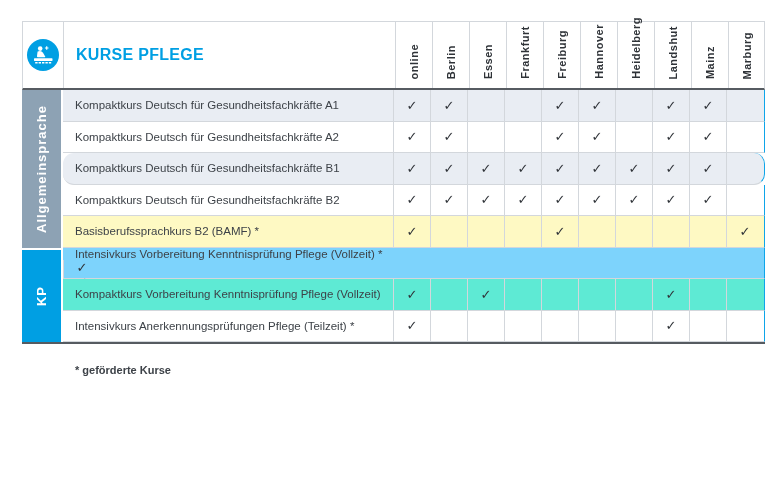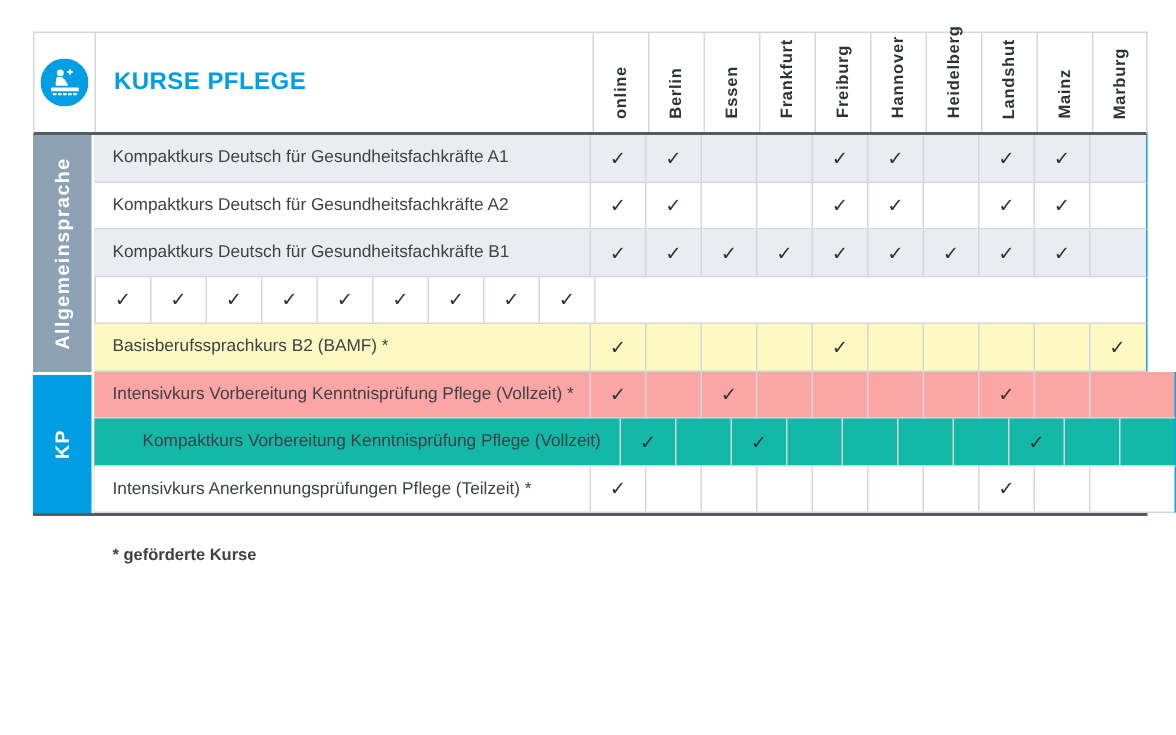--- a/index.html
+++ b/index.html
@@ -172,21 +172,21 @@
               </div>
               <div class="check-cell"></div>
               <div class="check-cell">
                 <span>✓</span>
               </div>
               <div class="check-cell">
                 <span>✓</span>
               </div>
               <div class="check-cell"></div>
             </div>
-            <div class="course-row" style="background: rgb(233, 237, 243);">
+            <div class="course-row" style="background: rgb(233, 237, 243); border-radius: 11px;">
               <div class="course-cell">Kompaktkurs Deutsch für Gesundheitsfachkräfte B1</div>
               <div class="check-cell">
                 <span>✓</span>
               </div>
               <div class="check-cell">
                 <span>✓</span>
               </div>
               <div class="check-cell">
                 <span>✓</span>
               </div>
@@ -204,20 +204,21 @@
               </div>
               <div class="check-cell">
                 <span>✓</span>
               </div>
               <div class="check-cell">
                 <span>✓</span>
               </div>
               <div class="check-cell"></div>
             </div>
             <div class="course-row" style="background: rgb(255, 255, 255);">
+              <div class="course-cell">Kompaktkurs Deutsch für Gesundheitsfachkräfte B2</div>
               <div class="check-cell">
                 <span>✓</span>
               </div>
               <div class="check-cell">
                 <span>✓</span>
               </div>
               <div class="check-cell">
                 <span>✓</span>
               </div>
               <div class="check-cell">
@@ -259,40 +260,40 @@
                 <span>✓</span>
               </div>
             </div>
           </div>
         </div>
         <div class="group">
           <div class="group-label" style="background: rgb(0, 159, 227);">
             <span>KP</span>
           </div>
           <div class="group-rows">
-            <div class="course-row" style="background: #fca5a5;">
+            <div class="course-row" style="background: #7dd3fc; flex-direction: column;">
               <div class="course-cell">Intensivkurs Vorbereitung Kenntnisprüfung Pflege (Vollzeit) *</div>
               <div class="check-cell">
                 <span>✓</span>
               </div>
               <div class="check-cell"></div>
               <div class="check-cell">
                 <span>✓</span>
               </div>
               <div class="check-cell"></div>
               <div class="check-cell"></div>
               <div class="check-cell"></div>
               <div class="check-cell"></div>
               <div class="check-cell">
                 <span>✓</span>
               </div>
               <div class="check-cell"></div>
               <div class="check-cell"></div>
             </div>
-            <div class="course-row" style="background: #14b8a6; padding-left: 20px;">
+            <div class="course-row" style="background: #5eead4;">
               <div class="course-cell">Kompaktkurs Vorbereitung Kenntnisprüfung Pflege (Vollzeit)</div>
               <div class="check-cell">
                 <span>✓</span>
               </div>
               <div class="check-cell"></div>
               <div class="check-cell">
                 <span>✓</span>
               </div>
               <div class="check-cell"></div>
               <div class="check-cell"></div>

